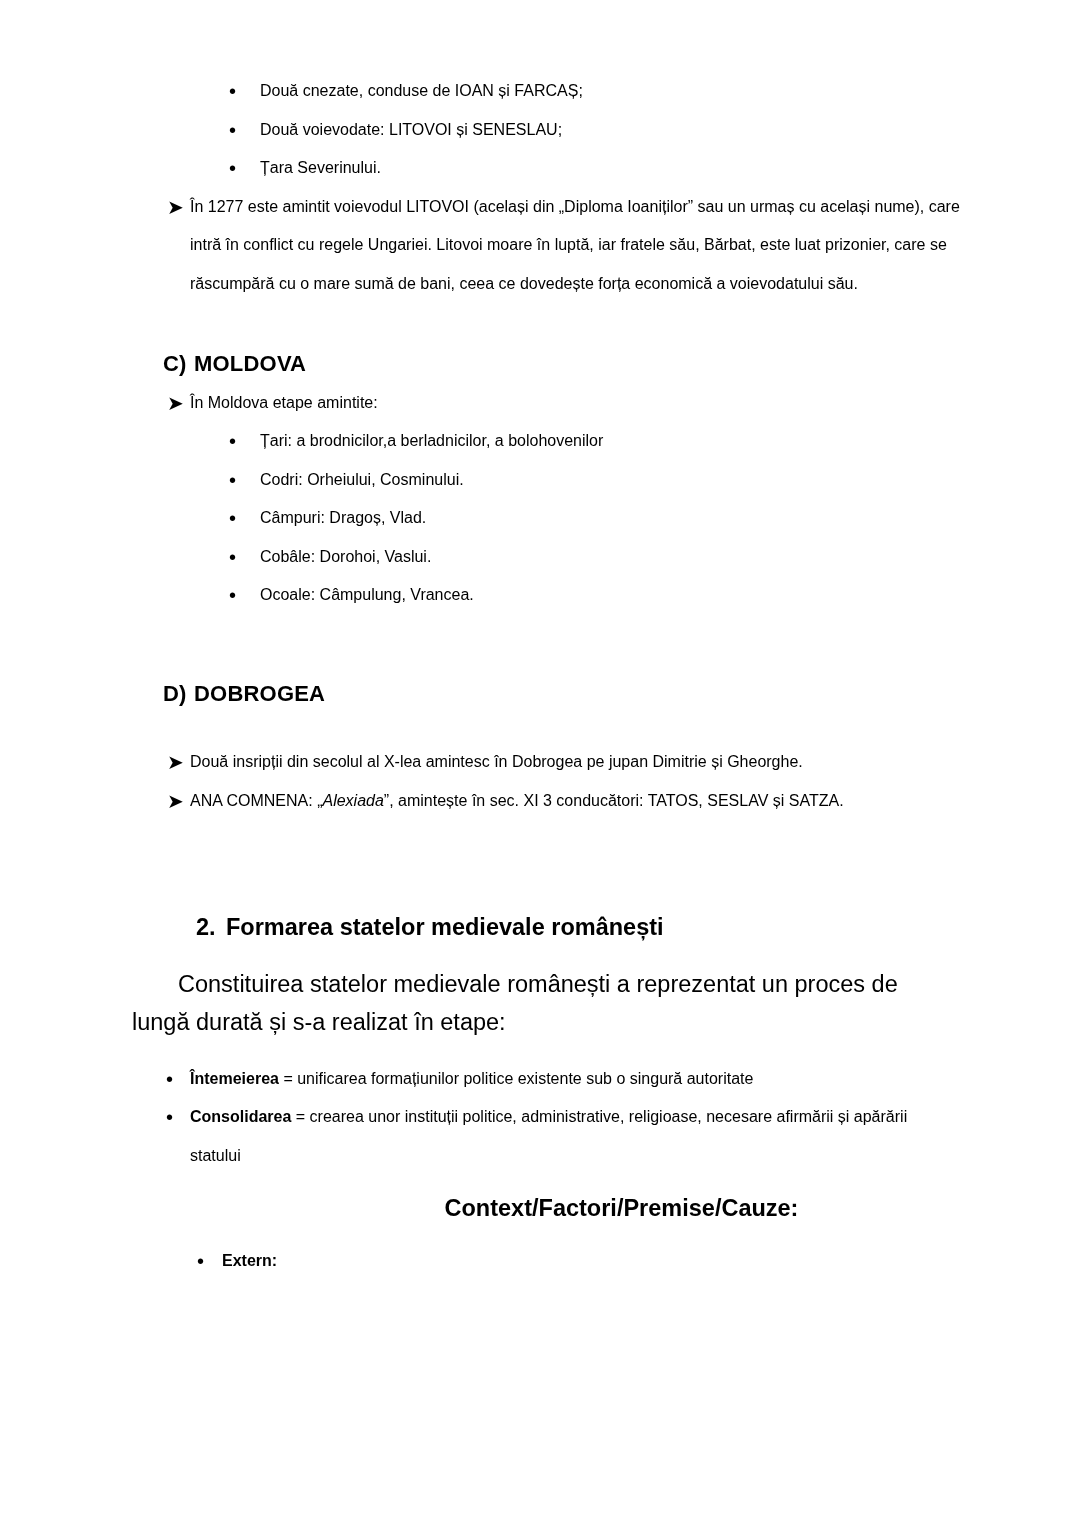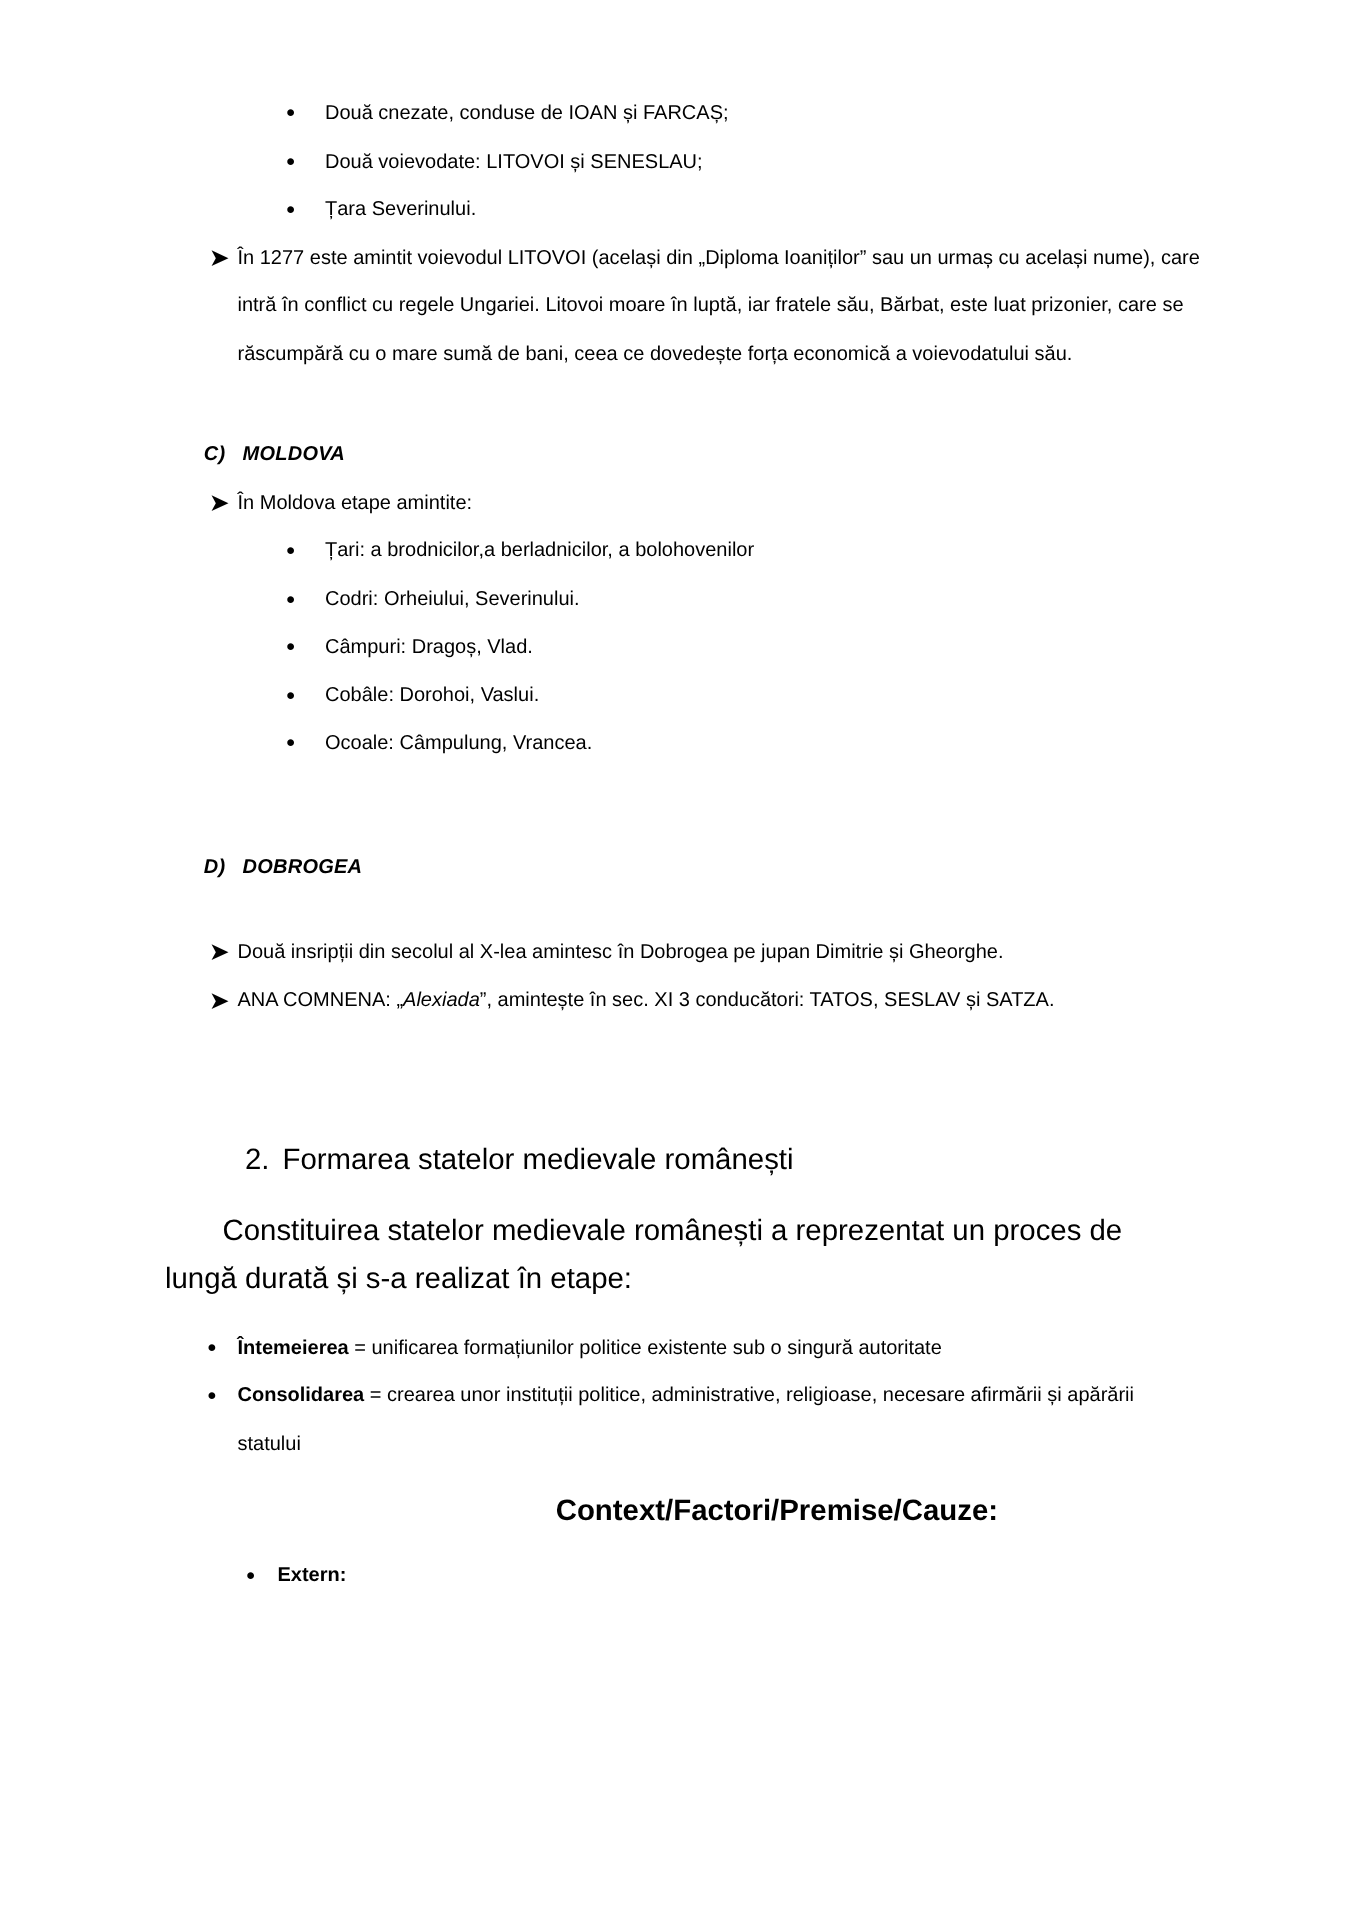--- a/index.html
+++ b/index.html
@@ -52,30 +52,29 @@
   .lvl-bullet1 { margin-left: 166px; }
   .lvl-bullet1 > .marker { width: 24px; font-size: 20px; }
 
   
   .lvl-bullet-extern { margin-left: 197px; }
   .lvl-bullet-extern > .marker { width: 25px; font-size: 20px; }
 
   
   .sec-head {
     font-weight: bold;
-    font-size: 16px;
+    font-size: 22px;
     line-height: 38.5px;
     margin-left: 163px;
     letter-spacing: 0.2px;
-    font-style: italic;
   }
   .sec-head .letter { display: inline-block; width: 31px; }
 
   .num-head {
-    font-weight: normal;
+    font-weight: bold;
     font-size: 23.5px;
     line-height: 38.5px;
     margin-left: 196px;
   }
   .num-head .num { display: inline-block; width: 30px; }
 
   .plain-head {
     font-weight: bold;
     font-size: 23.5px;
     line-height: 38.5px;
@@ -146,21 +145,21 @@
     <span class="marker">➤</span>
     <span class="row-text">În Moldova etape amintite:</span>
   </div>
 
   <div class="row lvl-bullet2 w-main">
     <span class="marker">•</span>
     <span class="row-text">Țari: a brodnicilor,a berladnicilor, a bolohovenilor</span>
   </div>
   <div class="row lvl-bullet2 w-main">
     <span class="marker">•</span>
-    <span class="row-text">Codri: Orheiului, Severinului.</span>
+    <span class="row-text">Codri: Orheiului, Cosminului.</span>
   </div>
   <div class="row lvl-bullet2 w-main">
     <span class="marker">•</span>
     <span class="row-text">Câmpuri: Dragoș, Vlad.</span>
   </div>
   <div class="row lvl-bullet2 w-main">
     <span class="marker">•</span>
     <span class="row-text">Cobâle: Dorohoi, Vaslui.</span>
   </div>
   <div class="row lvl-bullet2 w-main">

